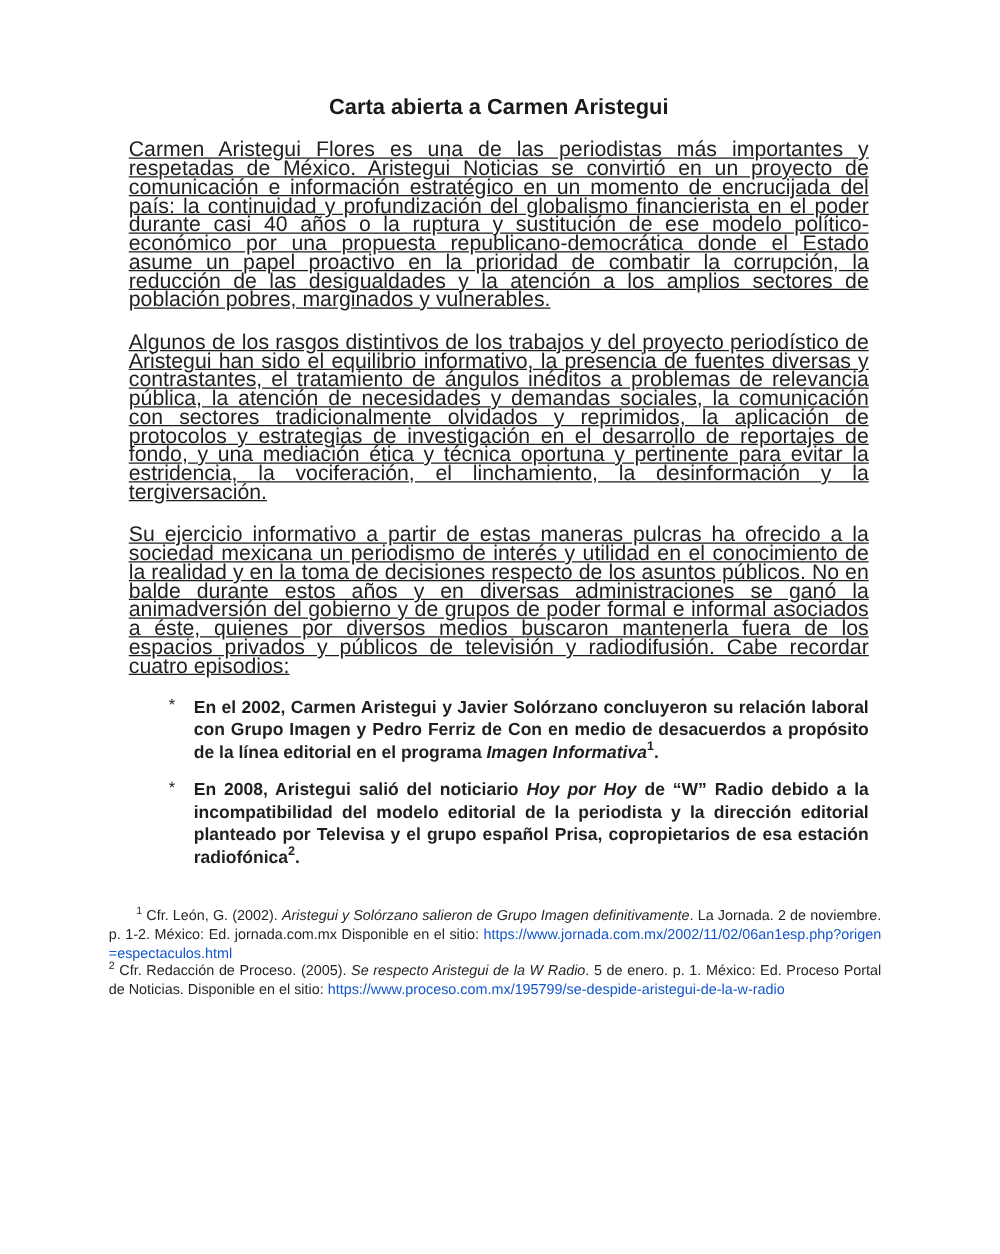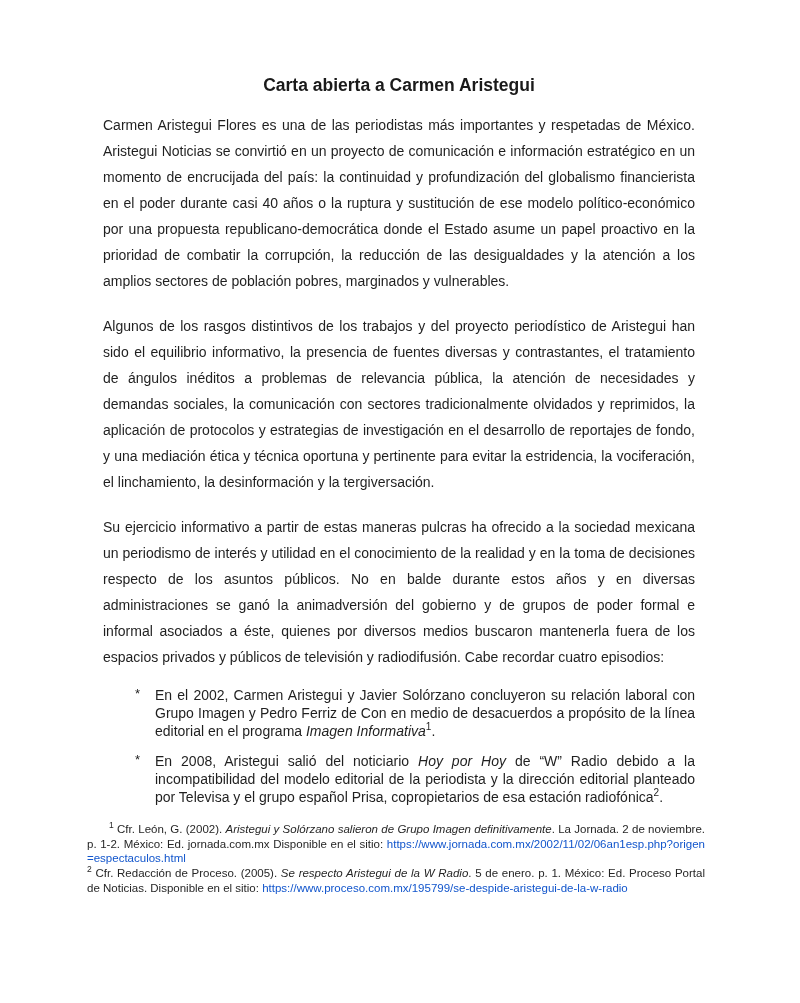--- a/index.html
+++ b/index.html
@@ -31,50 +31,52 @@
     margin: 0 auto 14px auto;
     font-style: italic;
     font-size: 13.5px;
     line-height: 16.3px;
     text-align: center;
     color: #262626;
   }
   .epigraph p { margin: 0; }
   .para {
     margin: 0 0 19px 0;
-    font-size: 14px;
-    line-height: 26px;
+    font-size: 17px;
+    line-height: 15px;
     text-align: justify;
+    text-decoration: underline;
   }
   .para.last-before-list { margin-bottom: 16px; }
   .bullet-list { margin: 0 0 0 0; }
   .bullet-item {
     display: flex;
     margin-bottom: 11px;
   }
   .bullet-marker {
     flex: 0 0 20px;
     margin-left: 32px;
     font-size: 13px;
     line-height: 18.2px;
     position: relative;
     top: -1px;
   }
   .bullet-text {
     flex: 1;
     font-size: 14px;
     line-height: 18.2px;
     text-align: justify;
+    font-weight: bold;
   }
   .bullet-text sup {
     font-size: 10px;
     line-height: 0;
   }
   .footnotes {
-    margin-top: 16px;
+    margin-top: 32px;
     margin-left: -16px;
     margin-right: -10px;
     font-size: 11.5px;
     line-height: 14.6px;
     text-align: justify;
     color: #262626;
   }
   .footnote { margin: 0; }
   .footnote.indent-first { text-indent: 22px; }
   .footnote sup {

